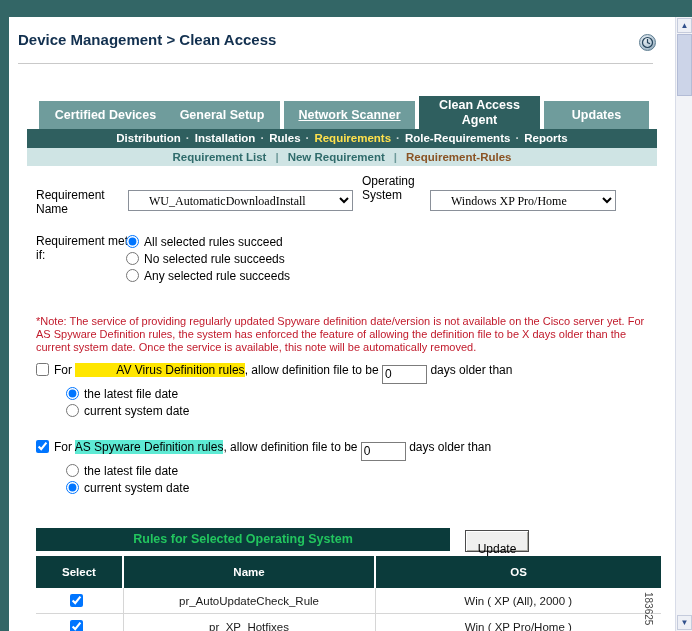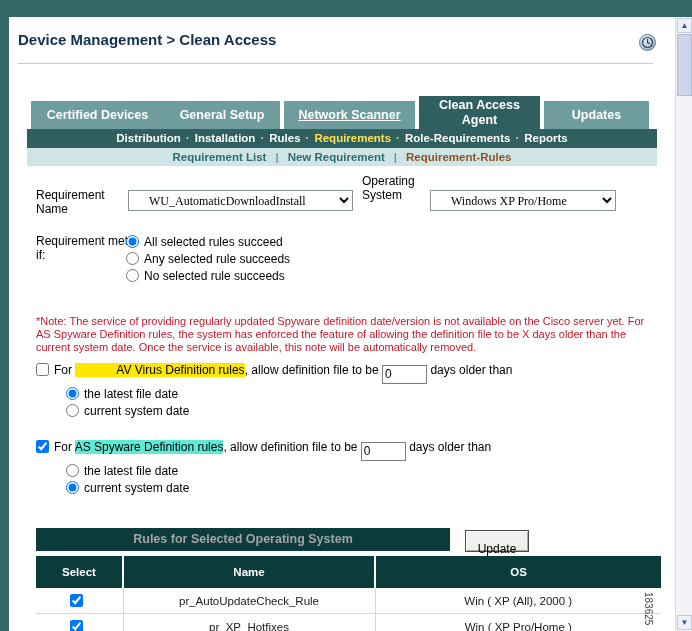--- a/index.html
+++ b/index.html
@@ -217,21 +217,21 @@
     box-sizing: border-box;
     padding: 0 2px;
     vertical-align: -4px;
   }
   
   .tbl-title {
     position: absolute;
     left: 26px; top: 510px;
     width: 414px; height: 23px;
     background: #0b3b3b;
-    color: #a3a3a3;
+    color: #22c55e;
     font-size: 12.5px;
     font-weight: bold;
     text-align: center;
     line-height: 23px;
     box-sizing: border-box;
   }
   .update-btn {
     position: absolute;
     left: 455px; top: 512px;
     width: 64px; height: 21px;
@@ -310,21 +310,21 @@
     <div class="refresh-icon">
       <svg width="15" height="15" viewBox="0 0 15 15" aria-hidden="true">
         <circle cx="7.5" cy="7.5" r="5" fill="none" stroke="#24435a" stroke-width="1.2"></circle>
         <path d="M7.5 4 L7.5 7.6 L10 8.8" fill="none" stroke="#24435a" stroke-width="1.2"></path>
       </svg>
     </div>
 
     <div class="hr-line"></div>
 
     <div class="tabs">
-        <div class="tab" style="left: 4px; width: 133px;">Certified Devices</div>
+        <div class="tab" style="left: 12px; width: 133px;">Certified Devices</div>
         <div class="tab" style="left: 137px; width: 116px;">General Setup</div>
         <div class="tab" style="left: 257px; width: 131px; text-decoration: underline;">Network Scanner</div>
         <div class="tab active" style="left: 392px; width: 121px;">
           <div>Clean Access</div>
           <div>Agent</div>
         </div>
         <div class="tab" style="left: 517px; width: 105px;">Updates</div>
       </div>
 
     <div class="subnav"><span class="item">Distribution</span><span class="dot">·</span><span class="item">Installation</span><span class="dot">·</span><span class="item">Rules</span><span class="dot">·</span><span class="item cur">Requirements</span><span class="dot">·</span><span class="item">Role-Requirements</span><span class="dot">·</span><span class="item">Reports</span></div>
@@ -338,22 +338,22 @@
     <div class="lbl" style="left:352px; top:156px; width:66px;">
       <span>Operating System</span>
     </div>
     <select class="ddl" style="left:420px; top:172px; width:186px;"><option>Windows XP Pro/Home</option></select>
 
     <div class="lbl" style="left:26px; top:216px; width:95px;">
       <span>Requirement met if:</span>
     </div>
     <div class="radio-row" id="met-if-group" style="left:116px; top:216px;">
         <div><input type="radio" name="metif" checked="" style=""><span>All selected rules succeed</span></div>
+        <div><input type="radio" name="metif" style=""><span>No selected rule succeeds</span></div>
         <div><input type="radio" name="metif" style=""><span>Any selected rule succeeds</span></div>
-        <div><input type="radio" name="metif" style=""><span>No selected rule succeeds</span></div>
       </div>
 
     <div class="note">*Note: The service of providing regularly updated Spyware definition date/version is not available on the Cisco server yet. For AS Spyware Definition rules, the system has enforced the feature of allowing the definition file to be X days older than the current system date. Once the service is available, this note will be automatically removed.</div>
 
     <div class="chk-line" id="av-line" style="left:26px; top:343px;"><input type="checkbox" style=""><span>For </span><span class="hl-yellow">AV Virus Definition rules</span><span>, allow definition file to be </span><input type="text" class="numbox" value="0" style=""><span> days older than</span></div>
     <div class="radio-row" id="av-opts" style="left:56px; top:368px;">
         <div><input type="radio" name="avdate" checked="" style=""><span>the latest file date</span></div>
         <div><input type="radio" name="avdate" style=""><span>current system date</span></div>
       </div>
 

